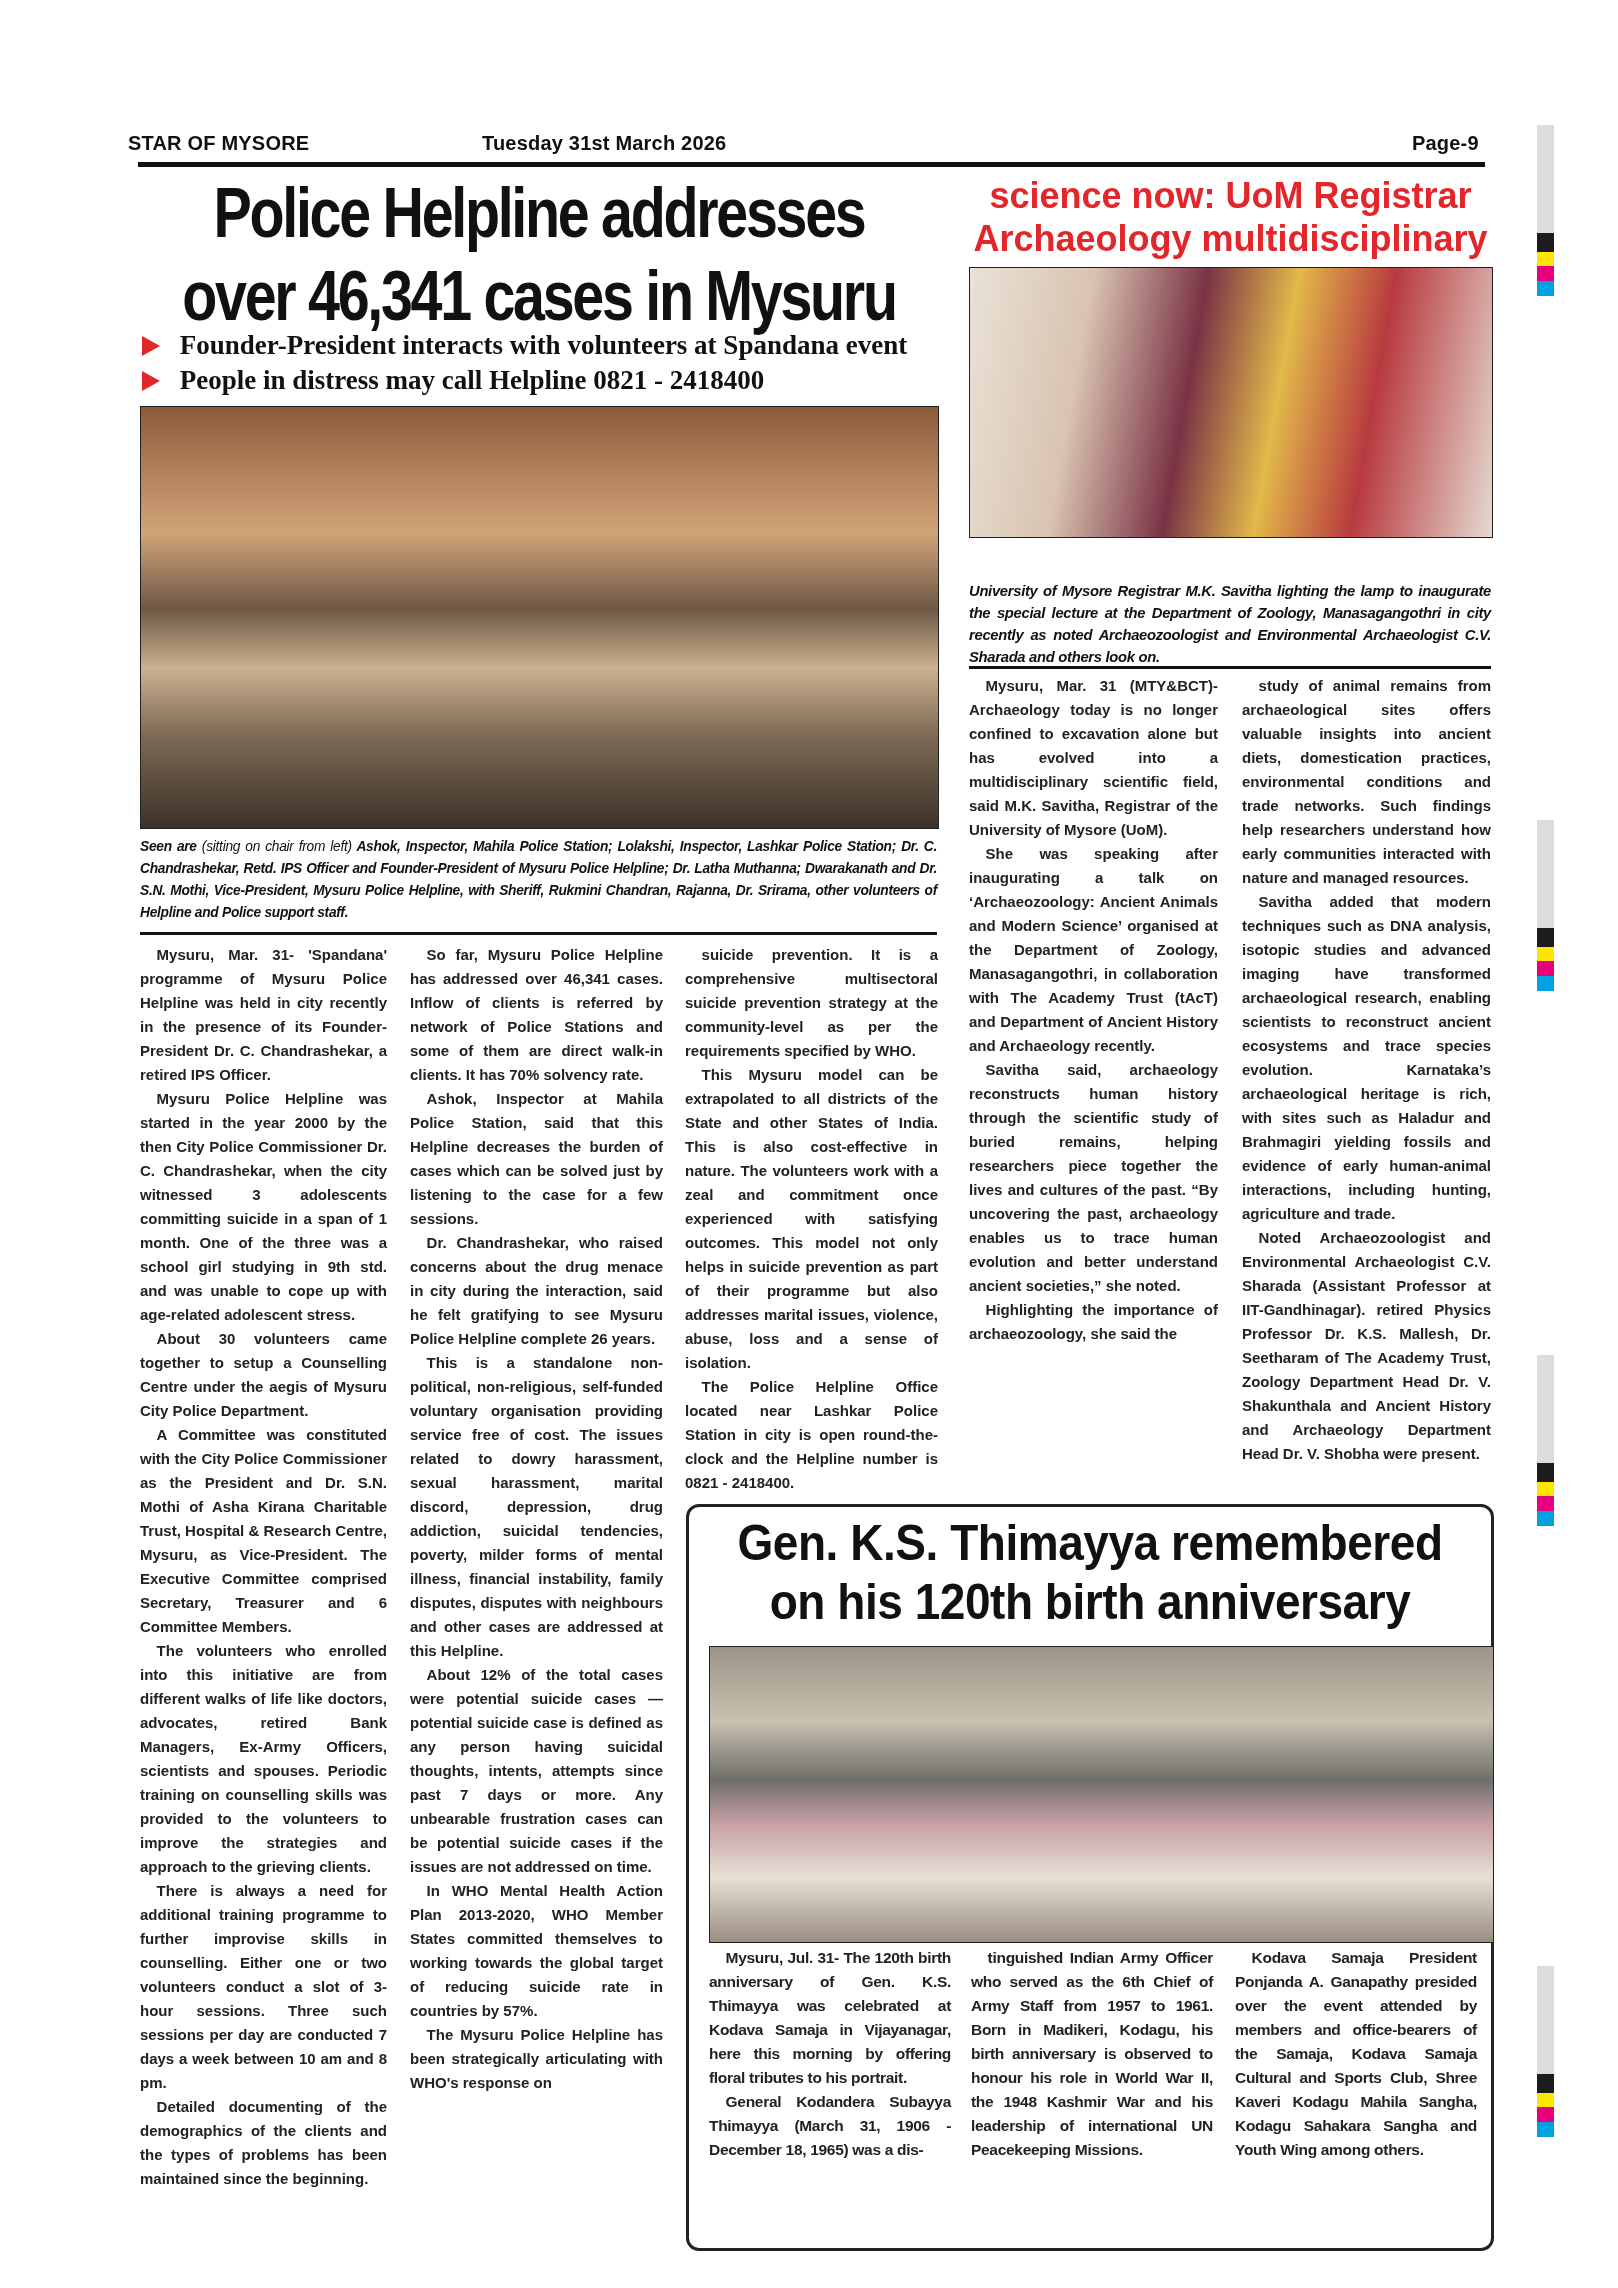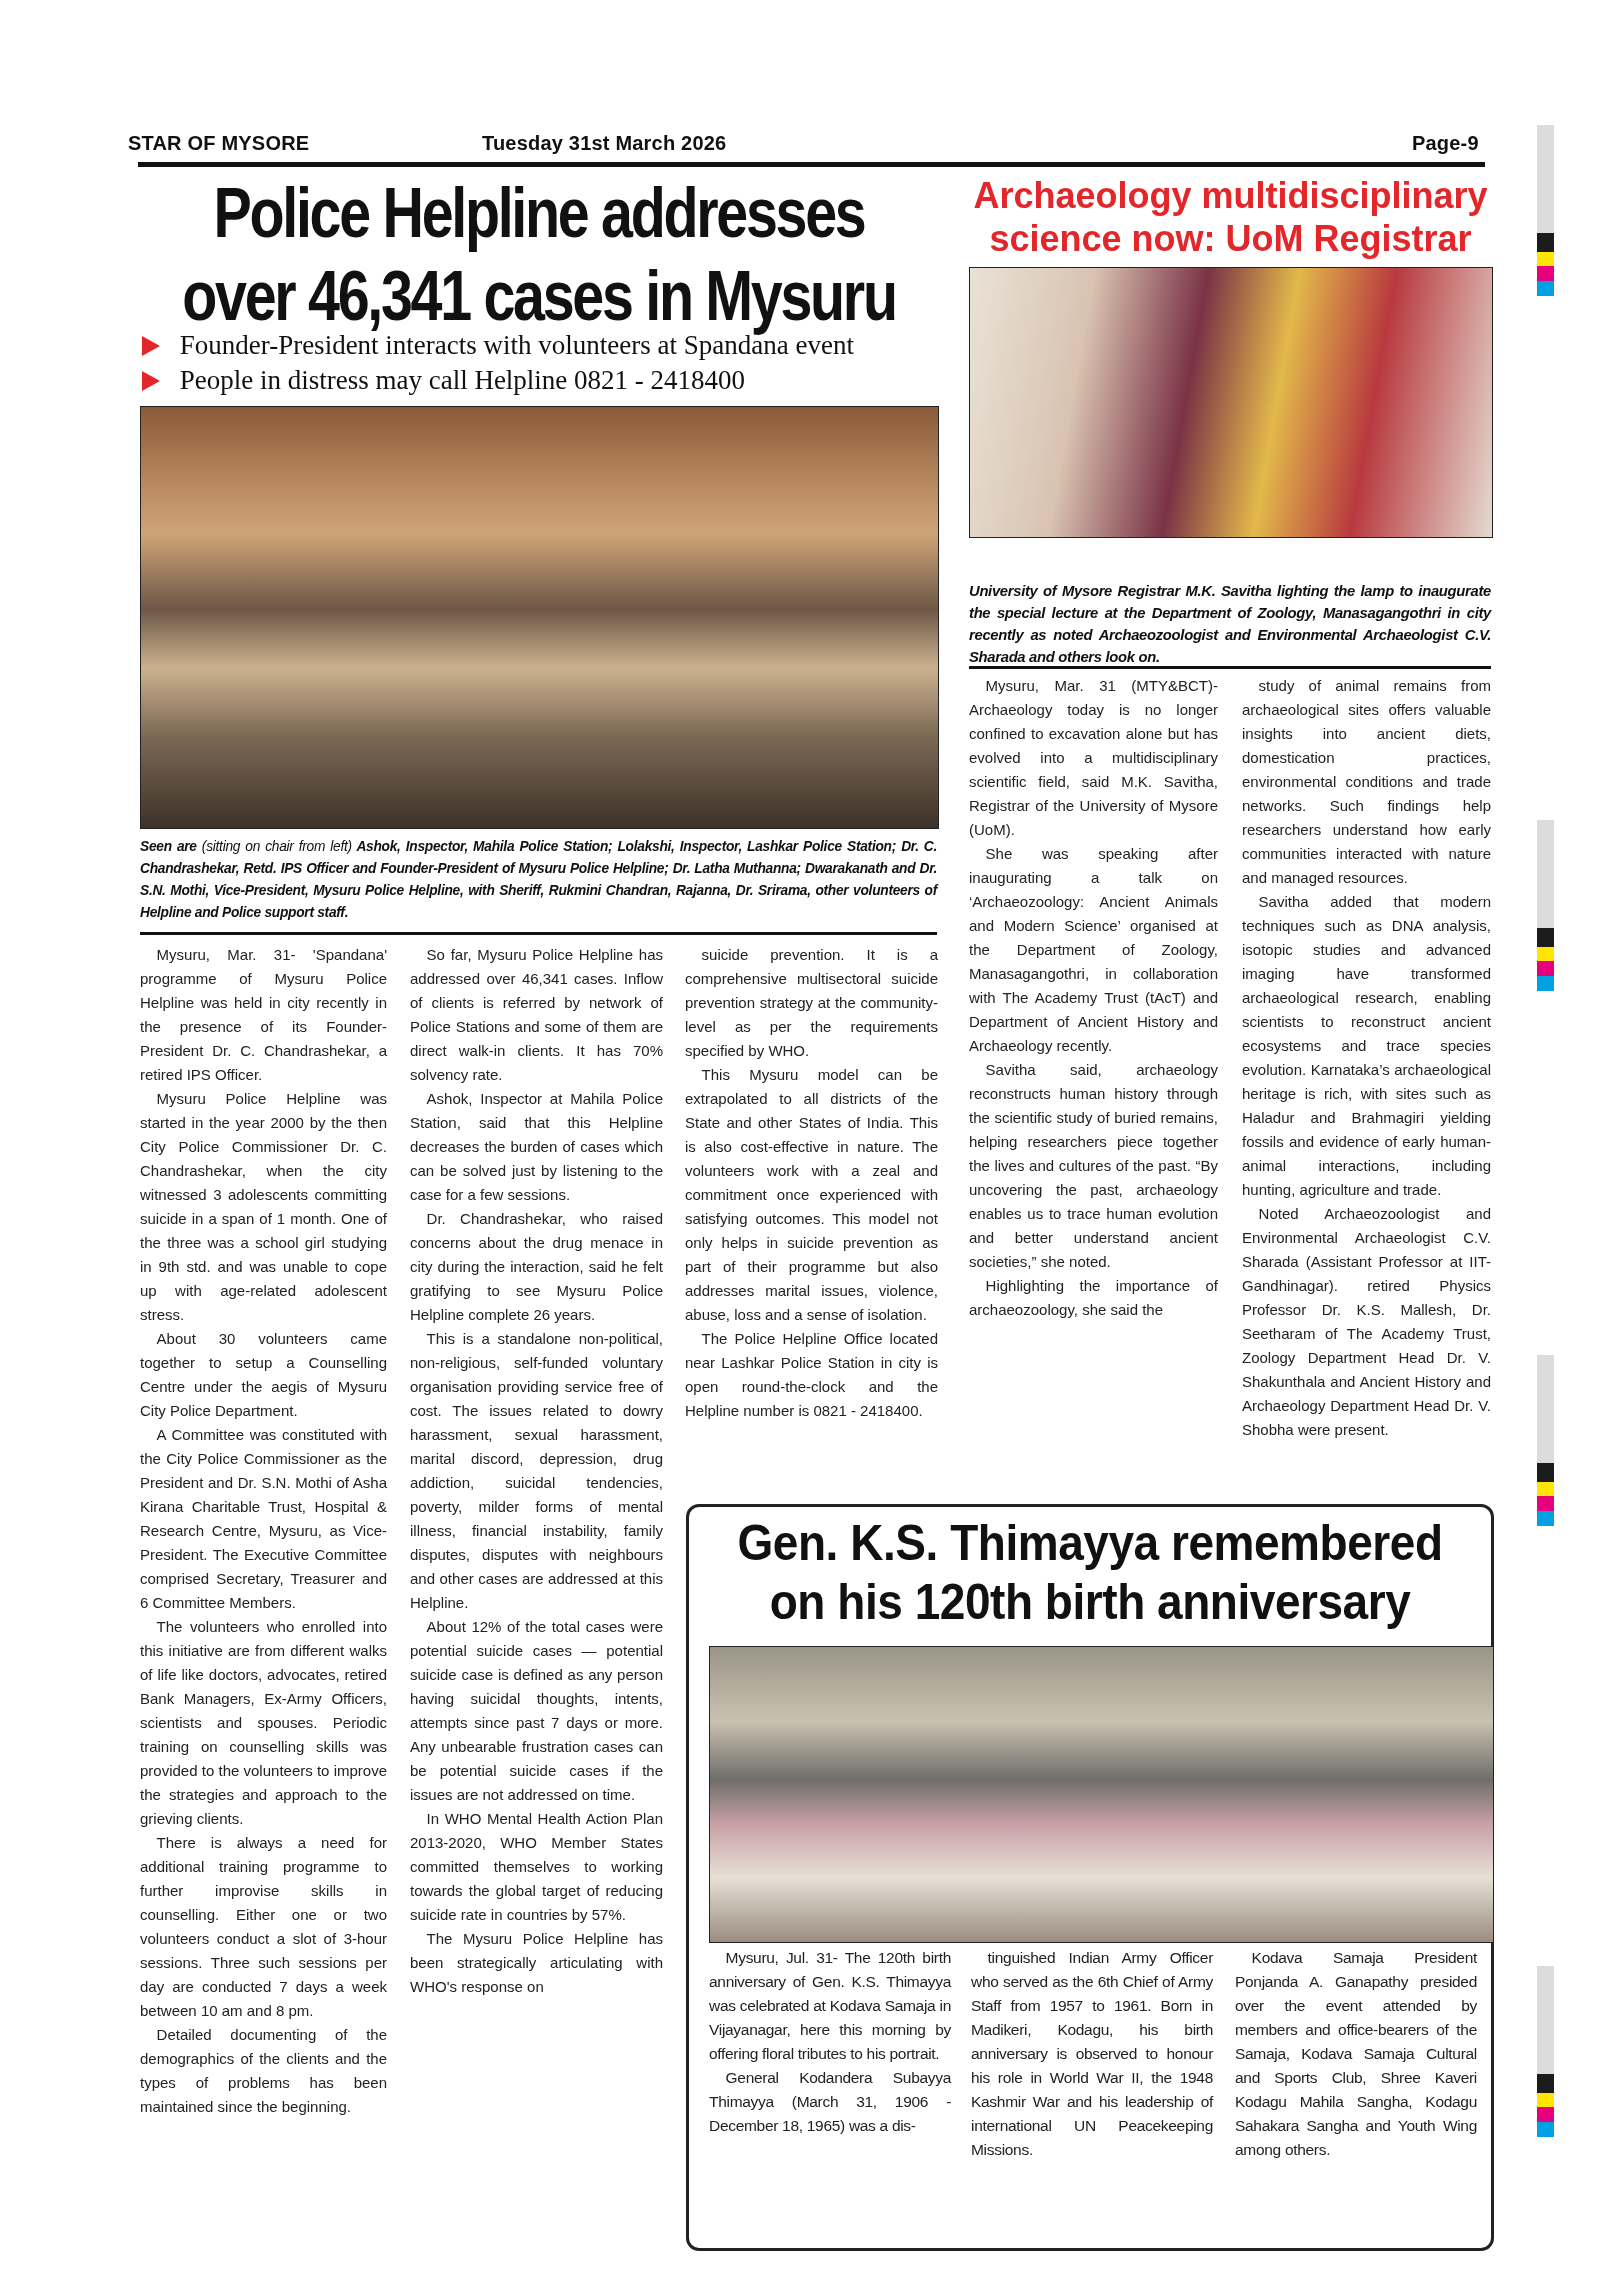--- a/index.html
+++ b/index.html
@@ -1,18 +1,18 @@
 <!DOCTYPE html>
 <html style="font-size:14.8px"><head>
 <meta charset="utf-8">
 <style>
   html, body { margin: 0; padding: 0; background: #ffffff; }
   body { width: 1619px; height: 2289px; position: relative; overflow: hidden;
          font-family: "Liberation Sans", sans-serif; color: #111; }
-  .abs { position: absolute; }
+  .abs { position: absolute; font-weight: bold; }
 
   
   .mast { top: 132px; font-weight: bold; font-size: 20px; letter-spacing: 0.2px; color: #111; }
   .rule-top { left: 138px; top: 162px; width: 1347px; height: 4.6px; background: #111; }
 
   
   .headline { left: 138px; top: 172px; width: 803px; text-align: center;
               font-family: "Liberation Sans", sans-serif; font-weight: bold;
               font-size: 70px; line-height: 83px; letter-spacing: -2.8px;
               transform: scaleX(0.82); transform-origin: left top; width: 978px; }
@@ -120,22 +120,22 @@
     <p>In WHO Mental Health Action Plan 2013-2020, WHO Member States committed themselves to working towards the global target of reducing suicide rate in countries by 57%.</p>
     <p>The Mysuru Police Helpline has been strategically articulating with WHO's response on</p>
   </div>
 <div class="abs col c3">
     <p>suicide prevention. It is a comprehensive multisectoral suicide prevention strategy at the community-level as per the requirements specified by WHO.</p>
     <p>This Mysuru model can be extrapolated to all districts of the State and other States of India. This is also cost-effective in nature. The volunteers work with a zeal and commitment once experienced with satisfying outcomes. This model not only helps in suicide prevention as part of their programme but also addresses marital issues, violence, abuse, loss and a sense of isolation.</p>
     <p>The Police Helpline Office located near Lashkar Police Station in city is open round-the-clock and the Helpline number is 0821 - 2418400.</p>
   </div>
 
 <div class="abs arch-head">
+  <div>science now: UoM Registrar</div>
   <div>Archaeology multidisciplinary</div>
-  <div>science now: UoM Registrar</div>
 </div>
 <div class="abs photo photo-arch" aria-label="UoM Registrar lighting the lamp at the Department of Zoology"></div>
 <div class="abs caption cap-arch">University of Mysore Registrar M.K. Savitha lighting the lamp to inaugurate the special lecture at the Department of Zoology, Manasagangothri in city recently as noted Archaeozoologist and Environmental Archaeologist C.V. Sharada and others look on.</div>
 <div class="abs cap-rule-arch"></div>
 <div class="abs col c4">
     <p>Mysuru, Mar. 31 (MTY&amp;BCT)- Archaeology today is no longer confined to excavation alone but has evolved into a multidisciplinary scientific field, said M.K. Savitha, Registrar of the University of Mysore (UoM).</p>
     <p>She was speaking after inaugurating a talk on ‘Archaeozoology: Ancient Animals and Modern Science’ organised at the Department of Zoology, Manasagangothri, in collaboration with The Academy Trust (tAcT) and Department of Ancient History and Archaeology recently.</p>
     <p>Savitha said, archaeology reconstructs human history through the scientific study of buried remains, helping researchers piece together the lives and cultures of the past. “By uncovering the past, archaeology enables us to trace human evolution and better understand ancient societies,” she noted.</p>
     <p>Highlighting the importance of archaeozoology, she said the</p>
   </div>

